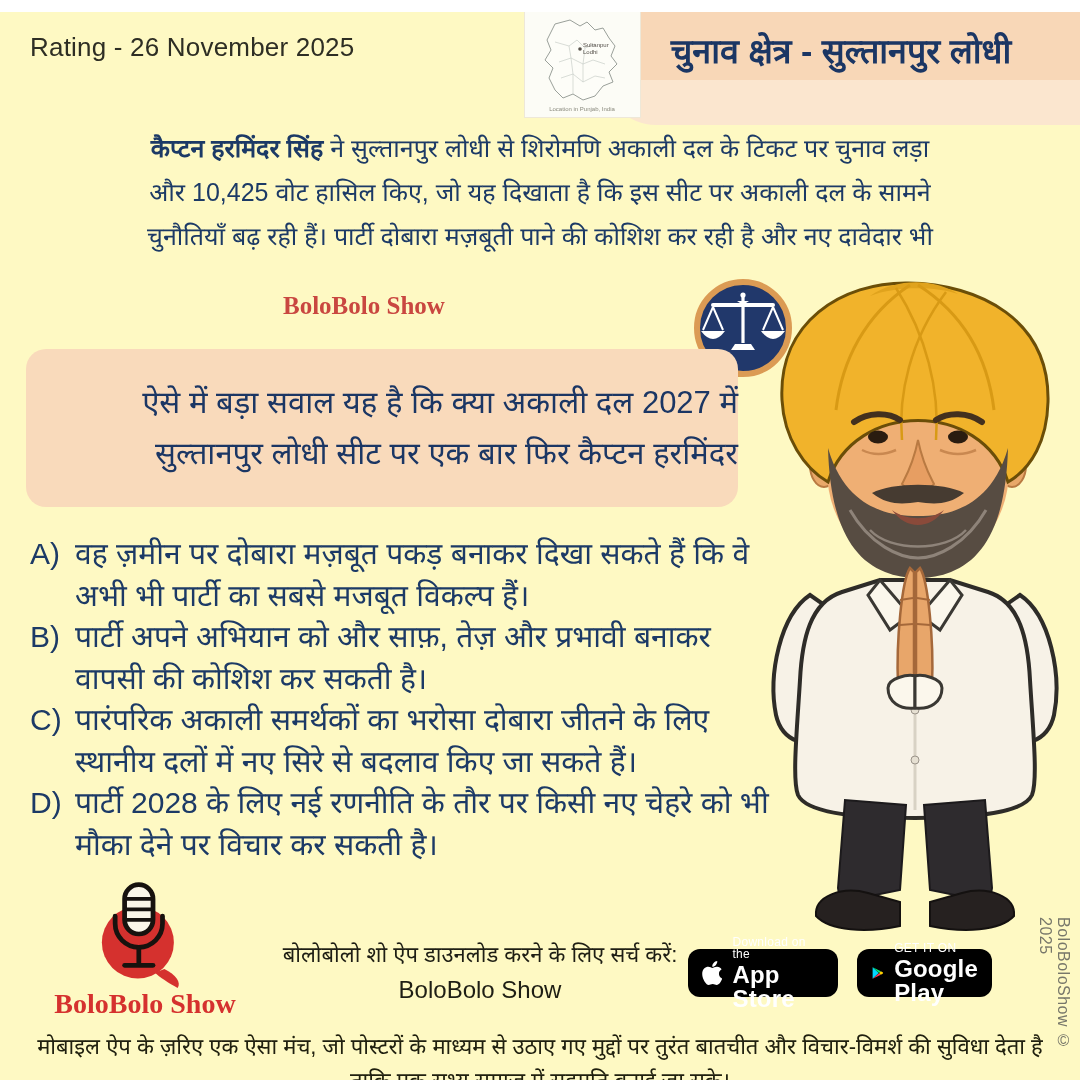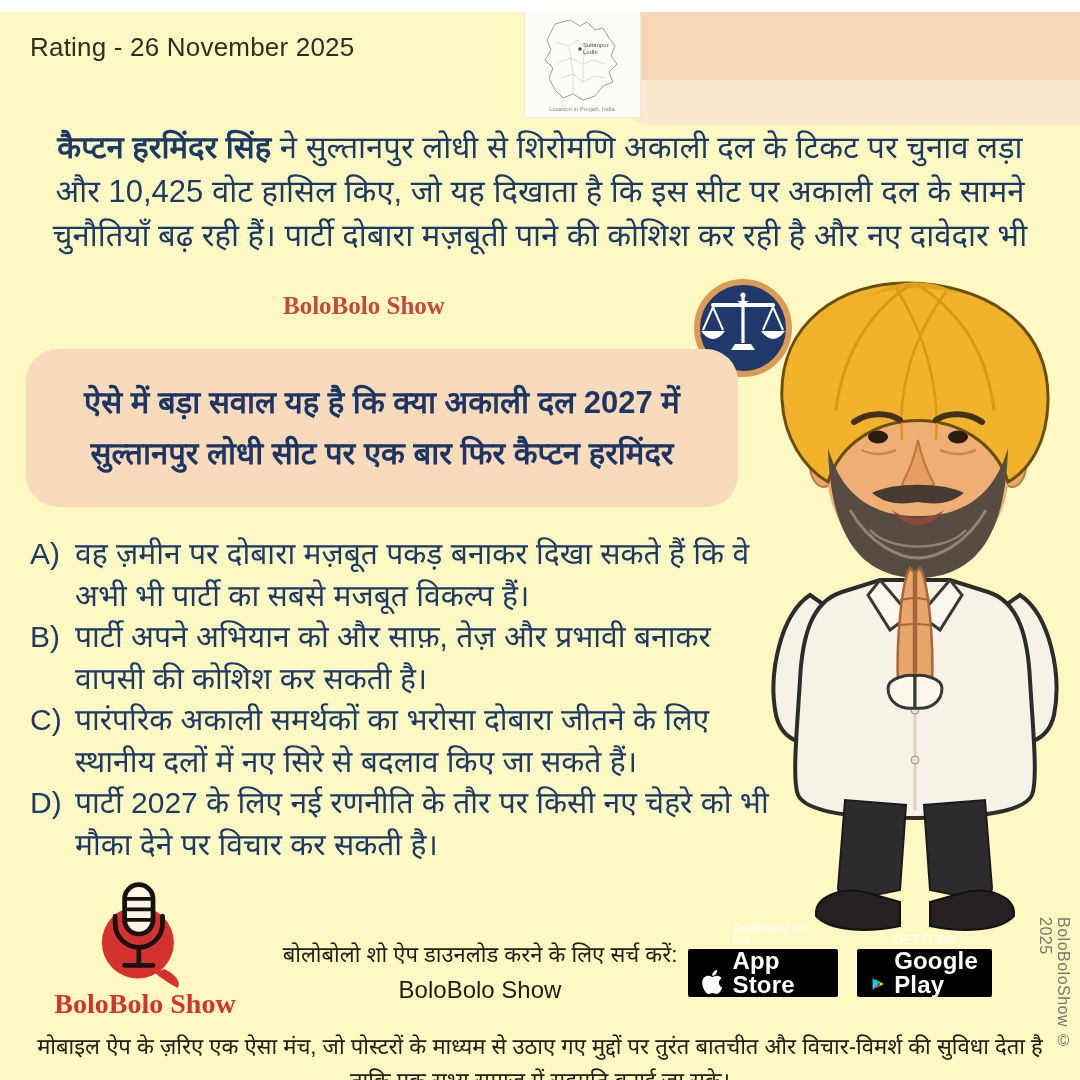--- a/index.html
+++ b/index.html
@@ -7,69 +7,70 @@
   #poster{position:relative;width:1080px;height:1080px;background:#fef9c3;overflow:hidden;margin-top:12px;}
 
   
   .band-light{position:absolute;left:604px;top:0;width:476px;height:113px;background:#FBE6CF;border-bottom-left-radius:52px;}
   .band-dark{position:absolute;left:556px;top:0;width:524px;height:68px;background:#F8D7B7;border-bottom-left-radius:26px;}
   .rating{position:absolute;left:30px;top:20px;font-size:26px;color:#2E2E24;letter-spacing:.2px;}
   .title{position:absolute;left:610px;top:15px;width:462px;text-align:center;font-size:34px;font-weight:bold;color:#1B3664;}
   .map-box{position:absolute;left:525px;top:0;width:115px;height:105px;background:#FCFCF6;box-shadow:0 0 0 1px #eee8d8;}
 
   
-  .intro{position:absolute;left:25px;top:114px;width:1030px;text-align:center;font-size:31px;line-height:44px;color:#1C3A66;}
+  .intro{position:absolute;left:25px;top:114px;width:1030px;text-align:center;font-size:25px;line-height:44px;color:#1C3A66;}
   .intro b{font-weight:bold;}
 
   .watermark{position:absolute;left:283px;top:280px;font-family:"Liberation Serif",serif;font-weight:bold;font-size:25px;color:#C94740;}
 
   
   .scales-badge{position:absolute;left:693px;top:266px;width:100px;height:100px;}
 
   
-  .question-card{position:absolute;left:26px;top:337px;width:712px;height:158px;background:#F9DABB;border-radius:32px;
-    display:flex;flex-direction:column;justify-content:center;text-align:center;
-    font-size:31px;line-height:51px;font-weight:bold;color:#1B3664;}
+  .question-card{position:absolute;left:26px;top:337px;width:712px;height:158px;background:#F9DABB;border-radius:20px;
+    display:flex;flex-direction:column;justify-content:center;text-align:right;
+    font-size:31px;line-height:51px;font-weight:normal;color:#1B3664;}
 
   
   .options{position:absolute;left:30px;top:521px;width:742px;color:#1C3A66;font-size:30px;line-height:41.5px;}
   .option{display:flex;}
   .option .letter{flex:0 0 45px;}
   .option .optext{flex:1;}
 
   
   .cartoon{position:absolute;left:750px;top:268px;width:330px;height:655px;}
 
   
   .brand-logo{position:absolute;left:92px;top:868px;width:105px;height:108px;}
   .brand-name{position:absolute;left:40px;top:976px;width:210px;text-align:center;font-family:"Liberation Serif",serif;font-weight:bold;font-size:28px;color:#D5312E;}
   .hint{position:absolute;left:270px;top:926px;width:420px;text-align:center;color:#1E1E14;}
   .hint .h1{font-size:22px;}
   .hint .h2{font-size:24px;margin-top:8px;}
 
-  .badge{position:absolute;top:937px;height:48px;background:#000;border-radius:2px;display:flex;align-items:flex-end;color:#fff;padding:0 14px;box-sizing:border-box;}
+  .badge{position:absolute;top:937px;height:48px;background:#000;border-radius:12px;display:flex;align-items:center;color:#fff;padding:0 14px;box-sizing:border-box;}
   .badge .btxt{display:flex;flex-direction:column;margin-left:10px;line-height:1;}
   .badge .pre{font-size:12px;letter-spacing:.3px;margin-bottom:3px;}
   .badge .name{font-size:24px;font-weight:bold;letter-spacing:.2px;}
   #appstore{left:688px;width:150px;}
   #gplay{left:857px;width:135px;}
 
   .footer-desc{position:absolute;left:20px;top:1018px;width:1040px;text-align:center;color:#20200F;font-size:22px;line-height:34px;}
   .disclaimer{position:absolute;right:14px;top:1055px;font-size:16px;color:#A33B28;}
   .copyright-vert{position:absolute;right:8px;top:905px;writing-mode:vertical-rl;font-size:16px;color:#77776A;letter-spacing:.5px;}
 </style>
 </head>
 <body>
 
 <div id="poster">
 
   <div class="band-light"></div>
   <div class="band-dark"></div>
 
   <div class="rating">Rating - 26 November 2025</div>
+  <div class="title">चुनाव क्षेत्र - सुल्तानपुर लोधी</div>
 
   <div class="map-box">
     <svg width="115" height="105" viewBox="0 0 115 105">
       <path d="M30,12 L45,8 L55,14 L62,10 L70,18 L78,16 L84,26 L90,34 L86,44 L92,52 L84,60 L88,70 L78,74 L70,84 L58,88 L48,82 L38,86 L30,78 L24,66 L28,56 L20,48 L26,38 L22,28 Z" fill="#FDFDF8" stroke="#9AA09A" stroke-width="1"></path>
       <polyline points="30,30 44,34 52,28 60,36 70,32" fill="none" stroke="#C9CEC9" stroke-width="0.7"></polyline>
       <polyline points="34,50 46,46 58,52 68,48 80,52" fill="none" stroke="#C9CEC9" stroke-width="0.7"></polyline>
       <polyline points="36,66 48,62 58,70 70,64 80,66" fill="none" stroke="#C9CEC9" stroke-width="0.7"></polyline>
       <polyline points="44,34 46,46 48,62 48,82" fill="none" stroke="#C9CEC9" stroke-width="0.7"></polyline>
       <polyline points="60,36 58,52 58,70" fill="none" stroke="#C9CEC9" stroke-width="0.7"></polyline>
       <circle cx="55" cy="37" r="1.8" fill="#555048"></circle>
@@ -115,21 +116,21 @@
     <div class="option">
       <span class="letter">B)</span>
       <span class="optext">पार्टी अपने अभियान को और साफ़, तेज़ और प्रभावी बनाकर वापसी की कोशिश कर सकती है।</span>
     </div>
     <div class="option">
       <span class="letter">C)</span>
       <span class="optext">पारंपरिक अकाली समर्थकों का भरोसा दोबारा जीतने के लिए स्थानीय दलों में नए सिरे से बदलाव किए जा सकते हैं।</span>
     </div>
     <div class="option">
       <span class="letter">D)</span>
-      <span class="optext">पार्टी 2027 के लिए नई रणनीति के तौर पर किसी नए चेहरे को भी मौका देने पर विचार कर सकती है।</span>
+      <span class="optext">पार्टी 2028 के लिए नई रणनीति के तौर पर किसी नए चेहरे को भी मौका देने पर विचार कर सकती है।</span>
     </div>
   </div>
 
   <div class="cartoon">
     <svg width="330" height="655" viewBox="0 0 330 655">
 
       <path d="M60,315 C30,335 18,395 26,435 C32,462 58,470 82,458 L118,430 L110,350 Z" fill="#F7F2E7" stroke="#2E2C28" stroke-width="4"></path>
       <path d="M270,315 C300,335 312,395 304,435 C298,462 272,470 248,458 L212,430 L220,350 Z" fill="#F7F2E7" stroke="#2E2C28" stroke-width="4"></path>
 
       <path d="M92,312 C60,322 52,360 50,400 C47,450 42,500 48,515 C56,532 100,538 165,538 C230,538 274,532 282,515 C288,500 283,450 280,400 C278,360 270,322 238,312 L200,300 L130,300 Z" fill="#F7F2E7" stroke="#2E2C28" stroke-width="4"></path>

